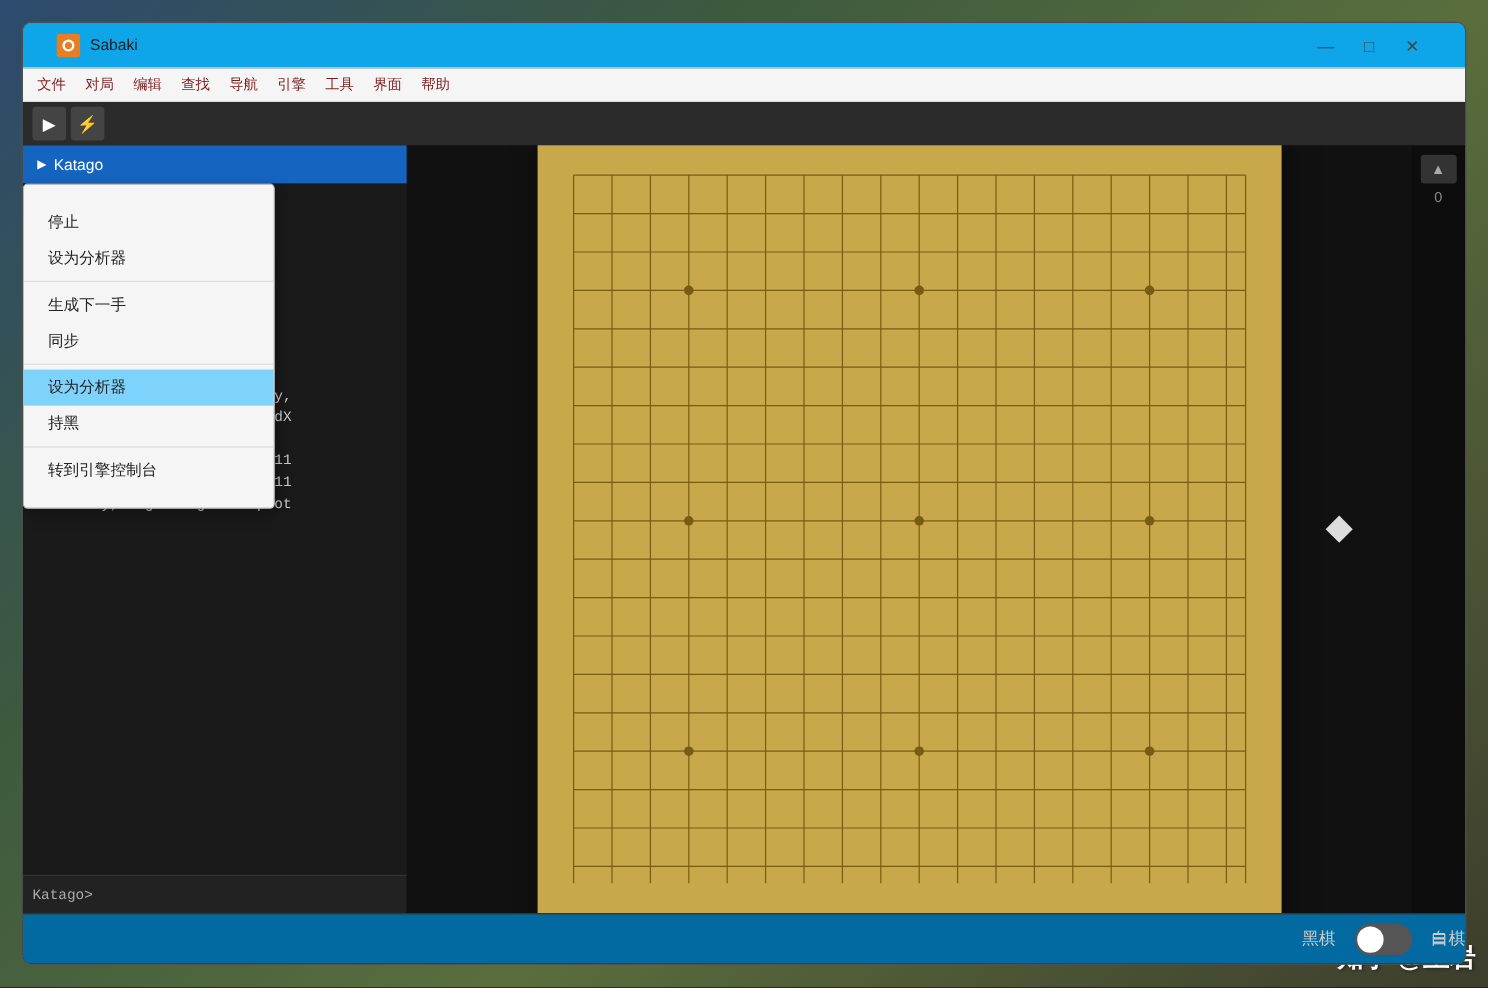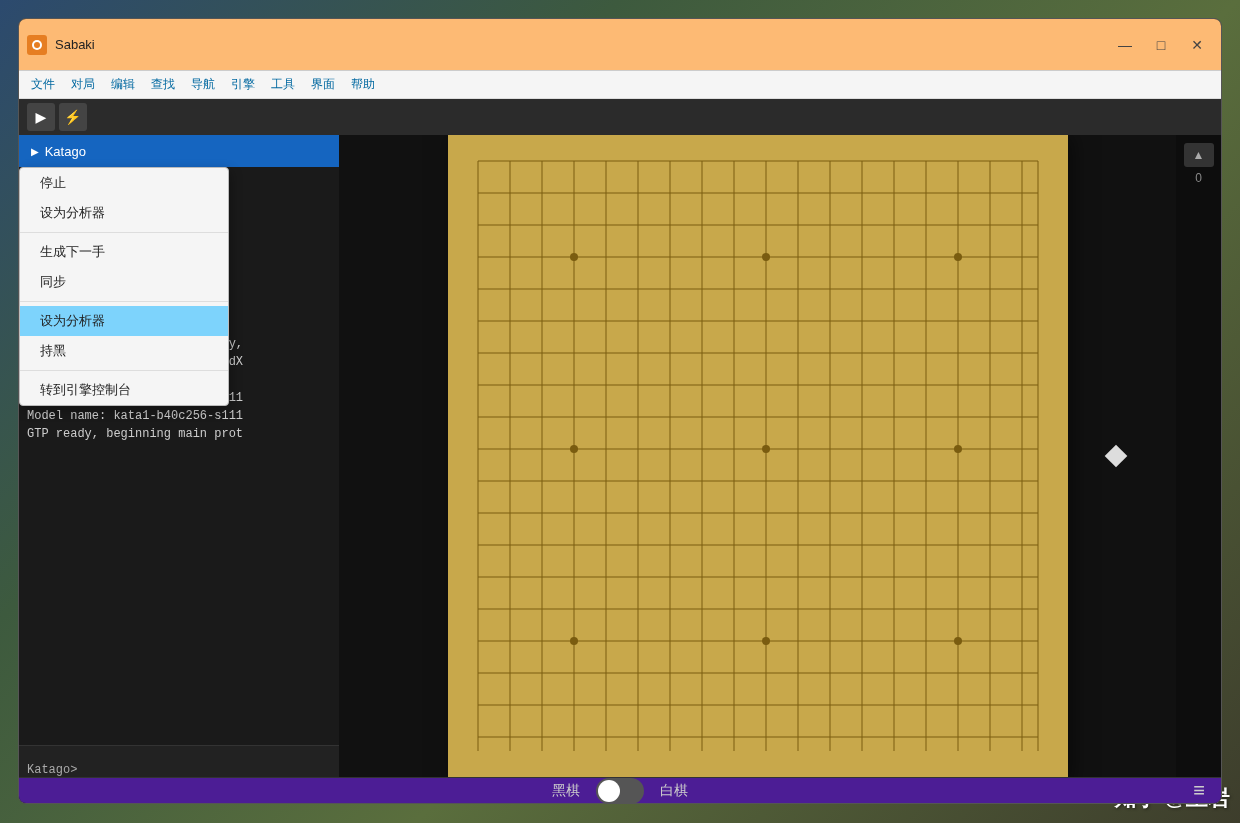--- a/index.html
+++ b/index.html
@@ -31,25 +31,25 @@
       border: 1px solid #555;
       border-radius: 8px;
       overflow: hidden;
       z-index: 10;
       display: flex;
       flex-direction: column;
     }
 
     
     .title-bar {
-      height: 52px;
-      background: #fdba74;
-      display: flex;
-      align-items: center;
-      padding: 0 8px;
+      height: 38px;
+      background: #0ea5e9;
+      display: flex;
+      align-items: center;
+      padding: 0 28px;
       flex-shrink: 0;
       border-bottom: 1px solid #ccc;
     }
     .title-bar-icon {
       width: 20px;
       height: 20px;
       margin-right: 8px;
       flex-shrink: 0;
     }
     .title-bar-title {
@@ -81,21 +81,21 @@
       background: #f5f5f5;
       display: flex;
       align-items: center;
       padding: 0 4px;
       flex-shrink: 0;
       border-bottom: 1px solid #ddd;
     }
     .menu-item {
       padding: 2px 8px;
       font-size: 12px;
-      color: #0369a1;
+      color: #7f1d1d;
       cursor: pointer;
       border-radius: 3px;
     }
 
     
     .toolbar {
       height: 36px;
       background: #2b2b2b;
       display: flex;
       align-items: center;
@@ -171,21 +171,21 @@
     .console-area .log-line {
       white-space: pre;
     }
 
     
     .console-input-bar {
       height: 32px;
       background: #222;
       border-top: 1px solid #333;
       display: flex;
-      align-items: flex-end;
+      align-items: center;
       padding: 0 8px;
       flex-shrink: 0;
     }
     .console-prompt {
       color: #aaa;
       font-family: 'Courier New', monospace;
       font-size: 12px;
       margin-right: 4px;
     }
     .console-input {
@@ -202,21 +202,21 @@
     .context-menu {
       position: absolute;
       top: 32px;
       left: 0;
       width: 210px;
       background: #f5f5f5;
       border: 1px solid #bbb;
       border-radius: 4px;
       box-shadow: 2px 4px 12px rgba(0,0,0,0.3);
       z-index: 100;
-      padding: 0 0;
+      padding: 16px 0;
     }
     .context-menu-item {
       padding: 6px 20px;
       font-size: 13px;
       color: #222;
       cursor: pointer;
       white-space: nowrap;
     }
     .context-menu-item.highlighted {
       background: #7dd3fc;
@@ -274,25 +274,25 @@
       align-items: center;
       justify-content: center;
       color: #aaa;
       font-size: 12px;
       cursor: pointer;
       border-radius: 3px;
     }
 
     
     .bottom-bar {
-      height: 26px;
-      background: #4c1d95;
-      display: flex;
-      align-items: center;
-      justify-content: center;
+      height: 42px;
+      background: #0369a1;
+      display: flex;
+      align-items: center;
+      justify-content: flex-end;
       flex-shrink: 0;
       border-top: 1px solid #333;
       gap: 16px;
       position: relative;
     }
     .bottom-label {
       color: #ccc;
       font-size: 14px;
     }
     

